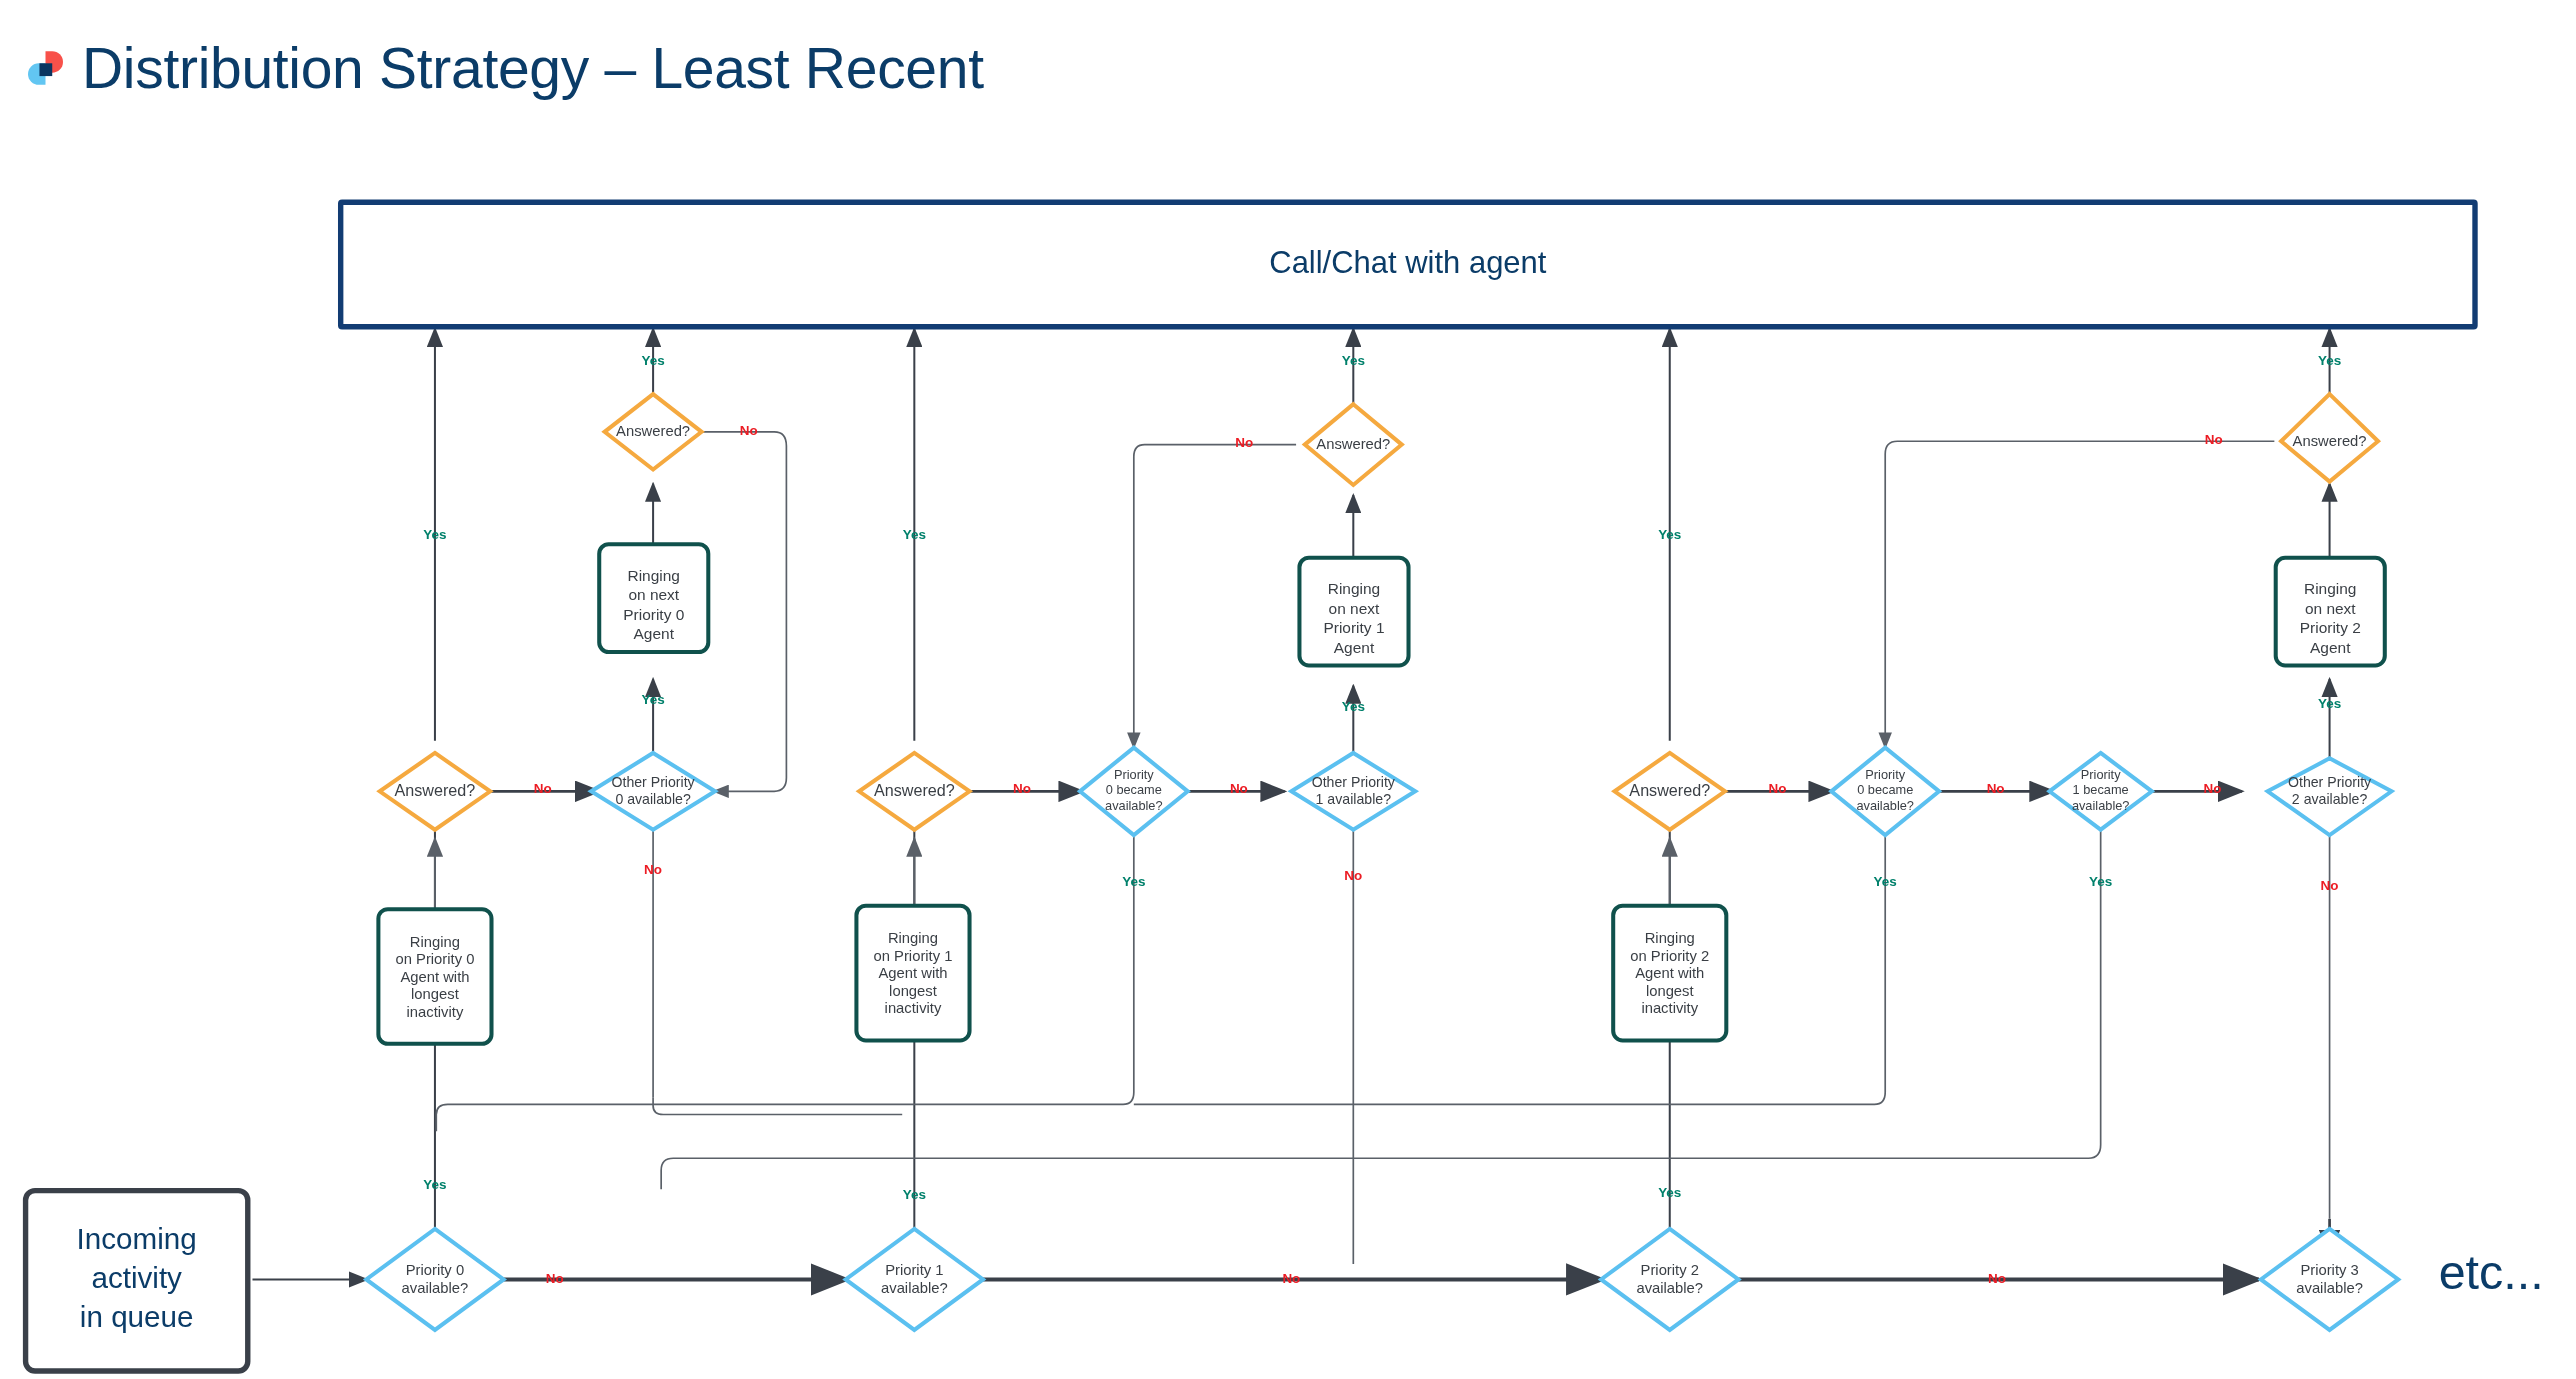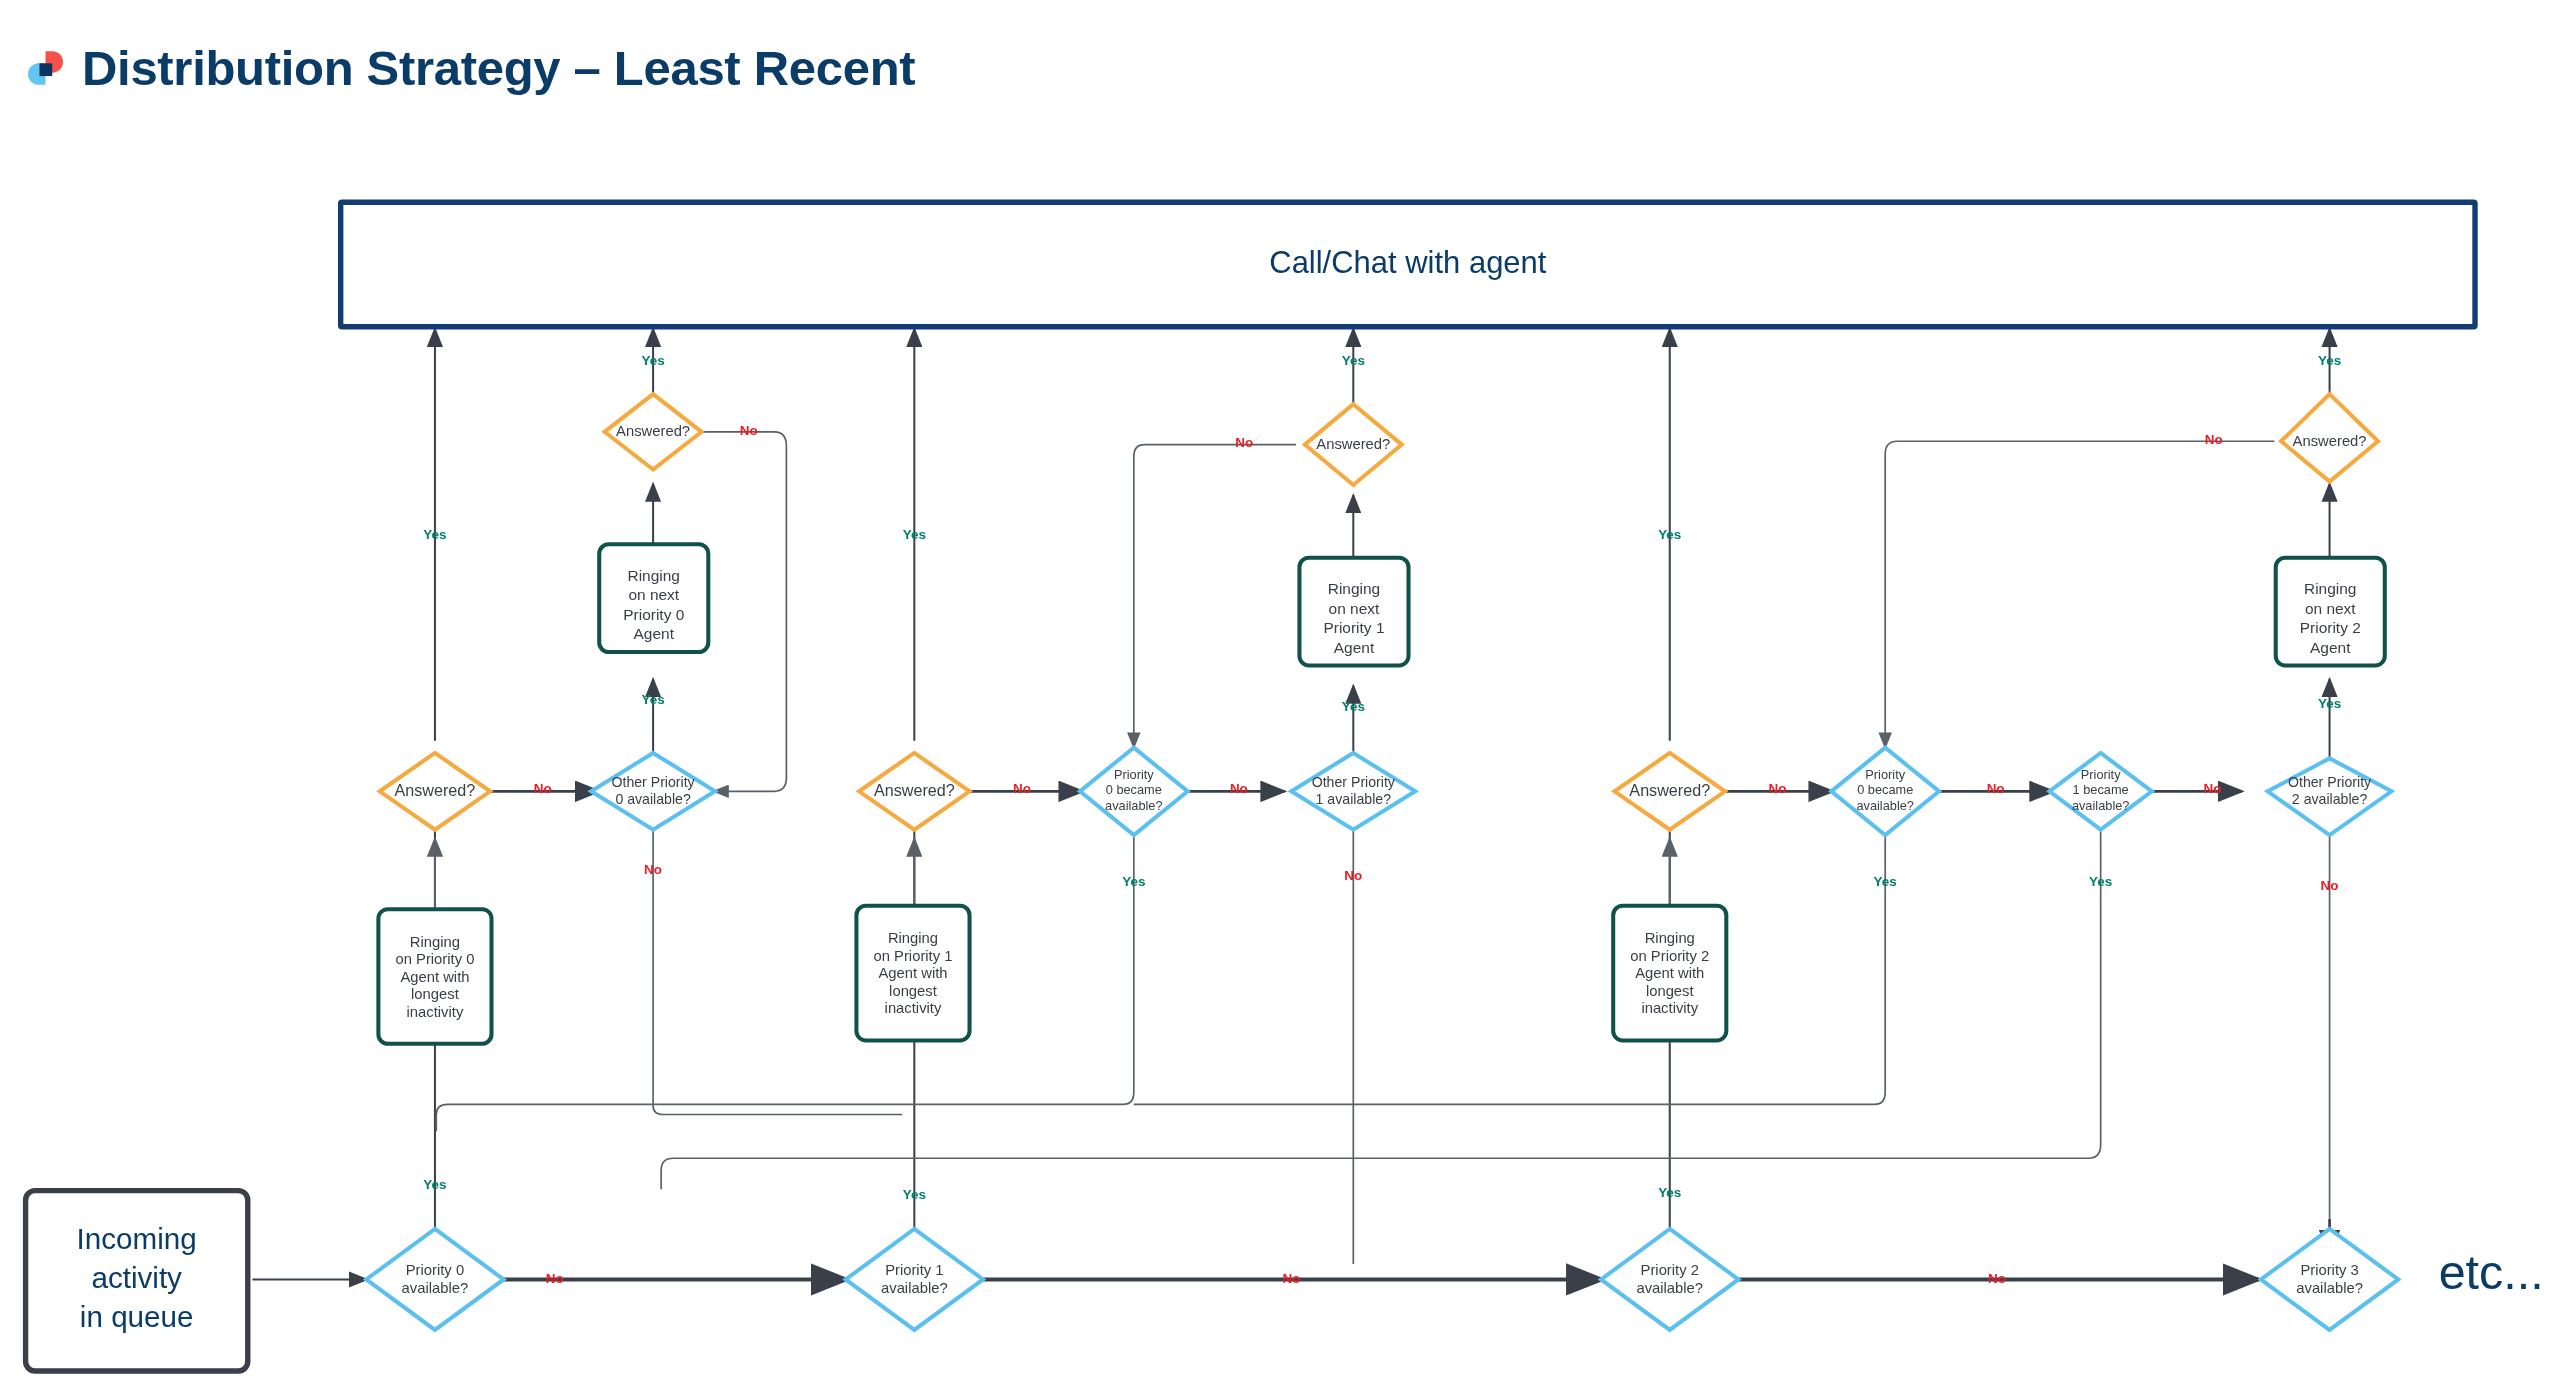--- a/index.html
+++ b/index.html
@@ -32,22 +32,22 @@
     box-sizing: border-box;
   }
   #logo {
     position: relative;
     width: 35px;
     height: 42px;
     flex: 0 0 auto;
     margin-right: 19px;
   }
   #page-title {
-    font-size: 49px;
-    font-weight: bold;
+    font-size: 57px;
+    font-weight: normal;
     color: #0B3C68;
     letter-spacing: -0.3px;
     white-space: nowrap;
   }
   
   #diagram {
     position: absolute;
     left: 0; top: 0;
     width: 2576px;
     height: 1380px;

